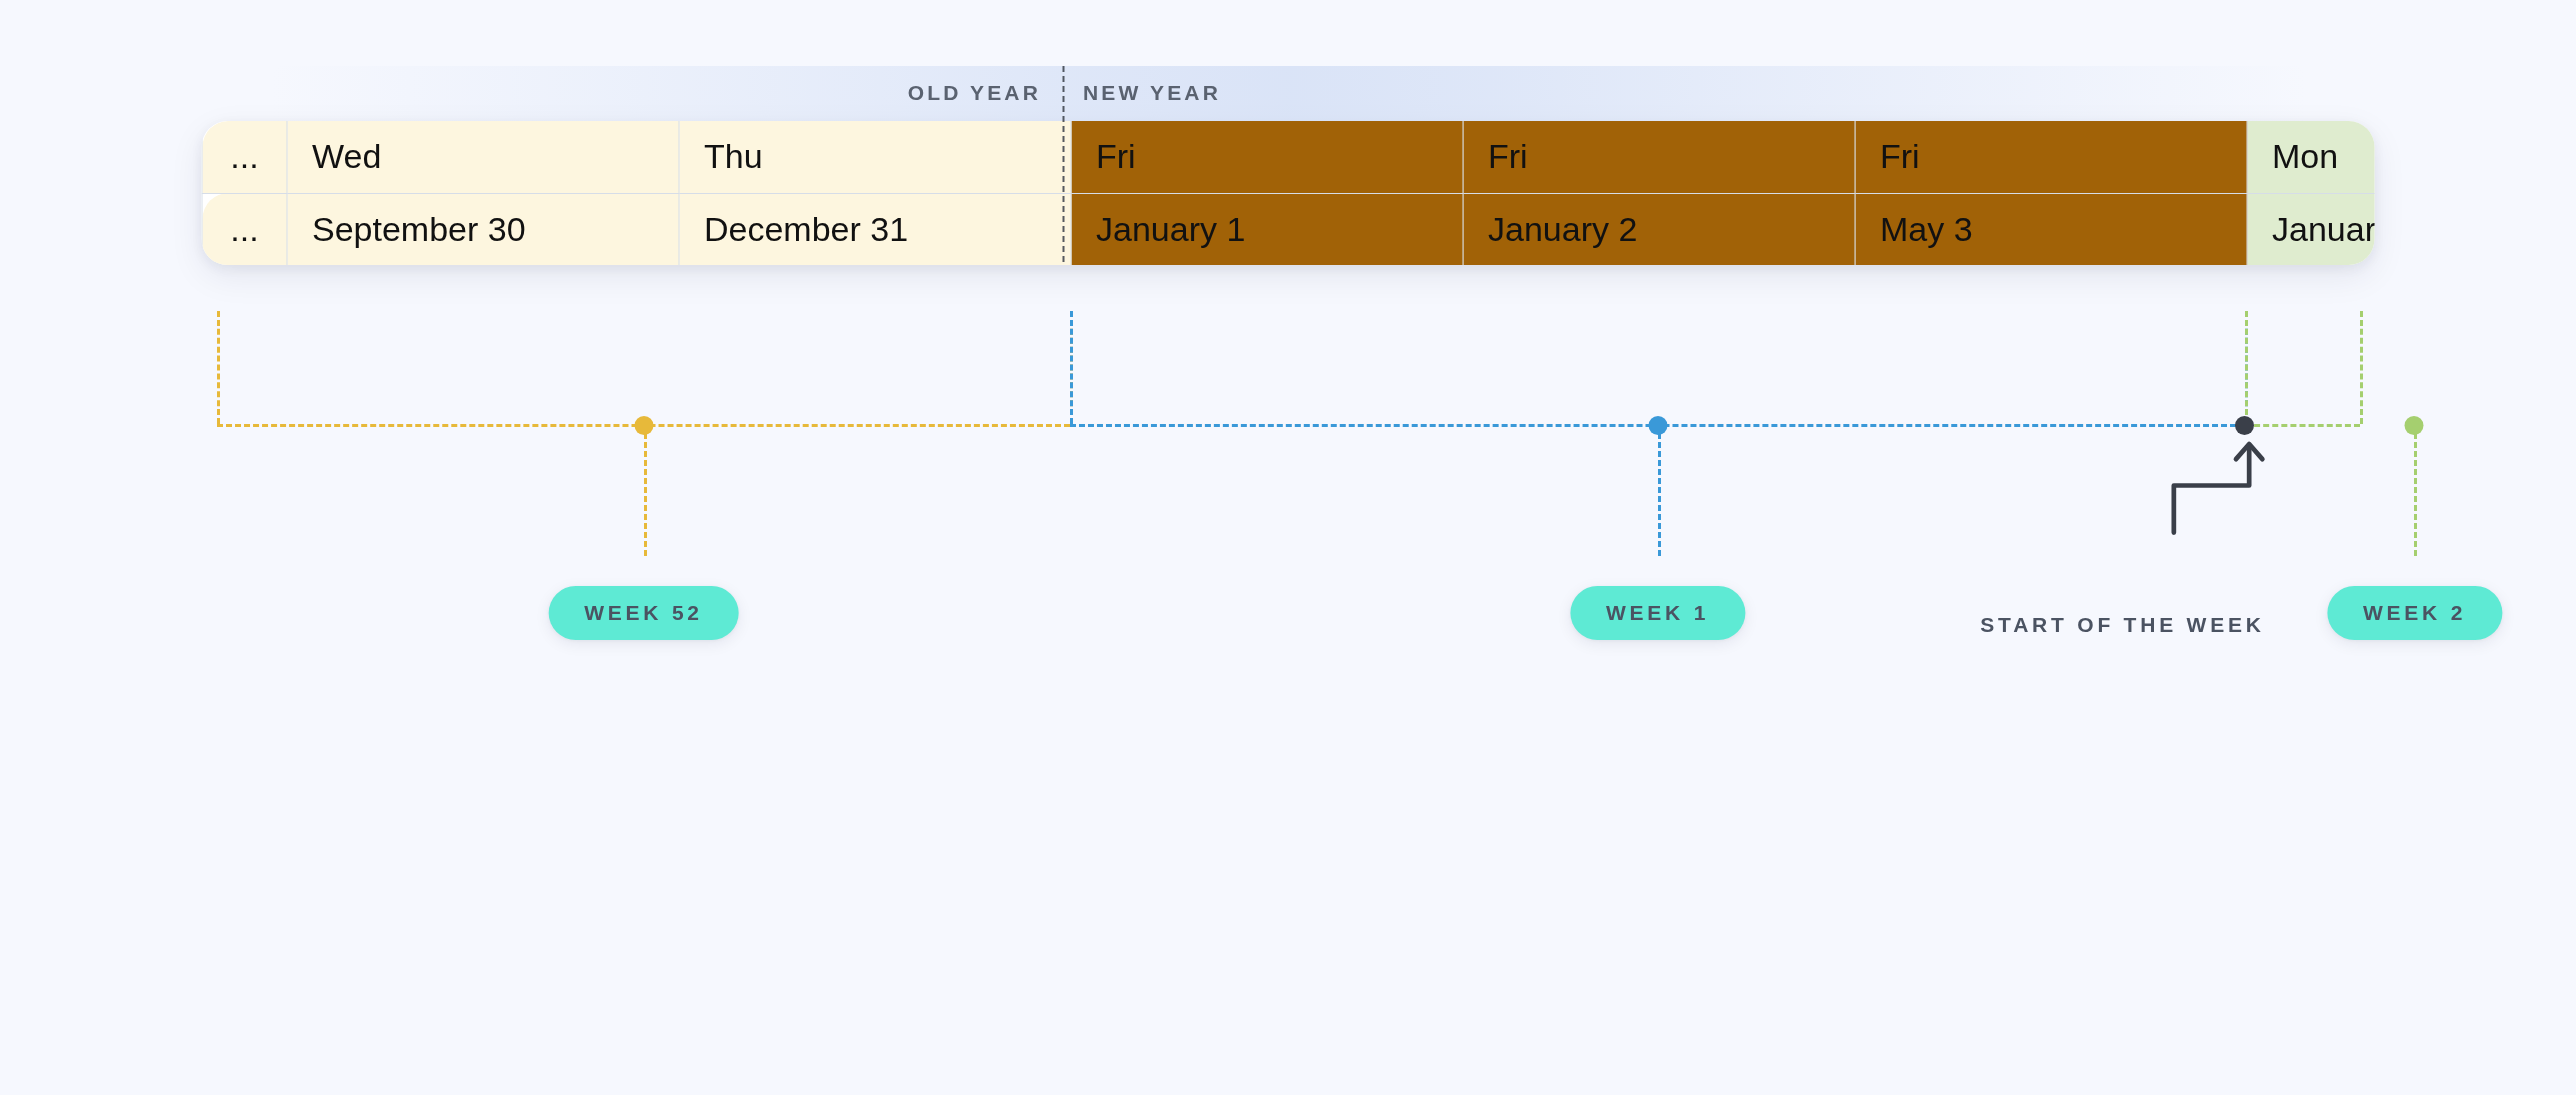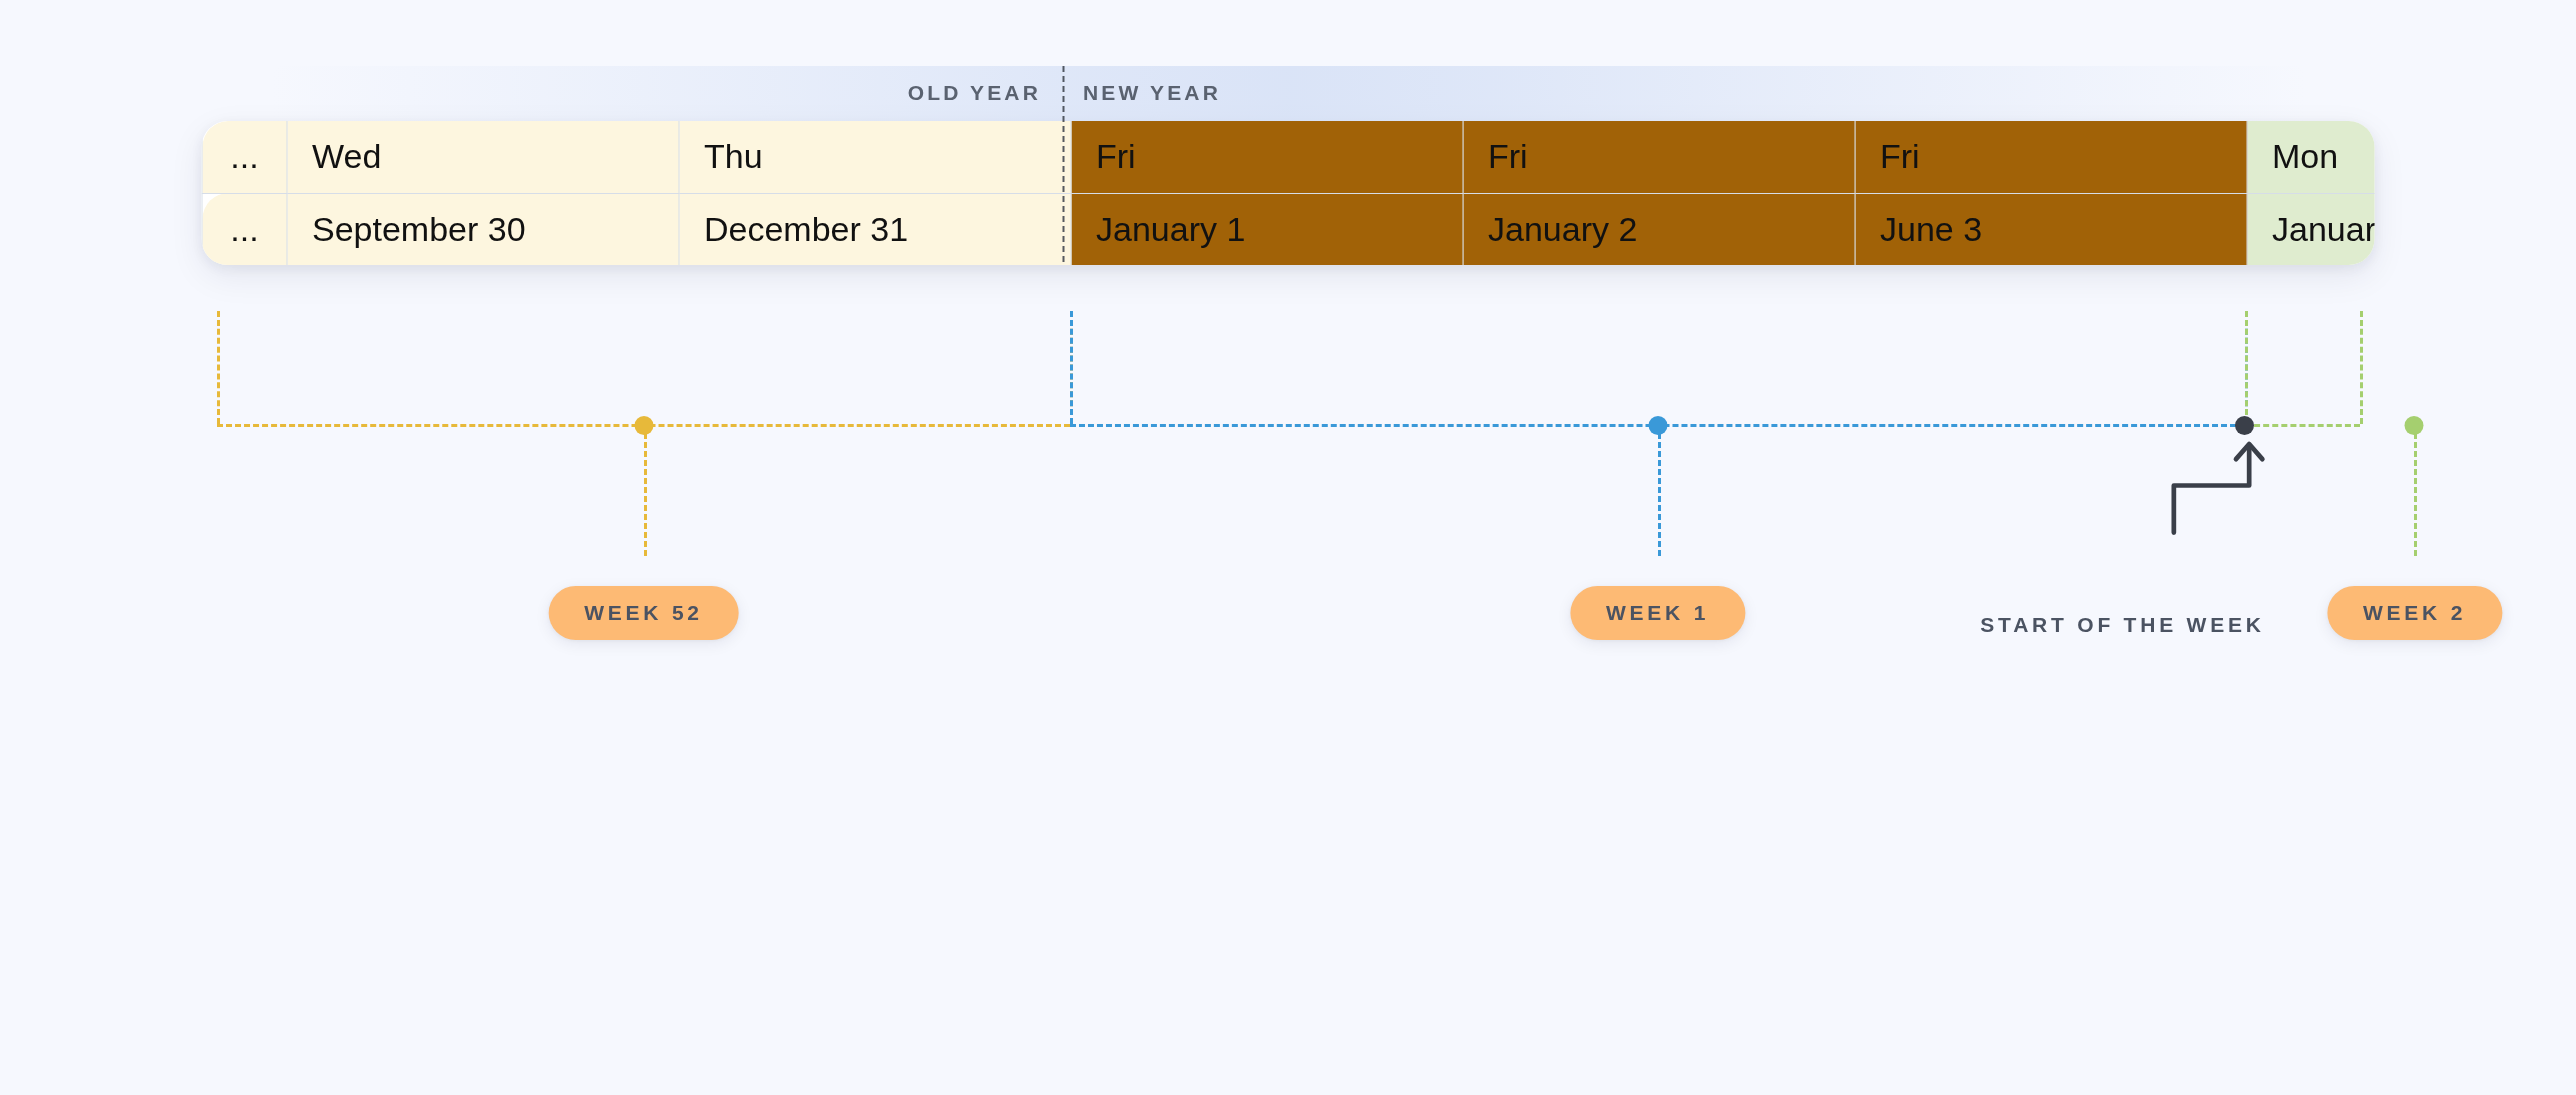--- a/index.html
+++ b/index.html
@@ -135,21 +135,21 @@
     width: 19px; height: 19px;
     border-radius: 50%;
     top: 105px;
     transform: translateX(-50%);
   }
   .pill {
     position: absolute;
     top: 275px;
     padding: 15px 36px;
     border-radius: 941px;
-    background: #fdba74;
+    background: #5eead4;
     box-shadow: 0 3.8px 15px rgba(20,30,60,.08), 0 0.9px 3.8px rgba(20,30,60,.05);
     font-size: 21px;
     font-weight: 700;
     letter-spacing: .18em;
     color: #4b5362;
     transform: translateX(-50%);
     white-space: nowrap;
   }
 
   
@@ -217,21 +217,21 @@
         <td class="new">Fri</td>
         <td class="mon">Mon</td>
 
       </tr>
       <tr class="row2">
         <td class="left-ell">...</td>
         <td class="old">September 30</td>
         <td class="old">December 31</td>
         <td class="new">January 1</td>
         <td class="new">January 2</td>
-        <td class="new">June 3</td>
+        <td class="new">May 3</td>
         <td class="mon">January 4</td>
 
       </tr>
     </tbody>
       </table>
   </div>
 
   <div class="bracket-layer">
 
     <div class="br w52" style="left:15px; width:853px;">

